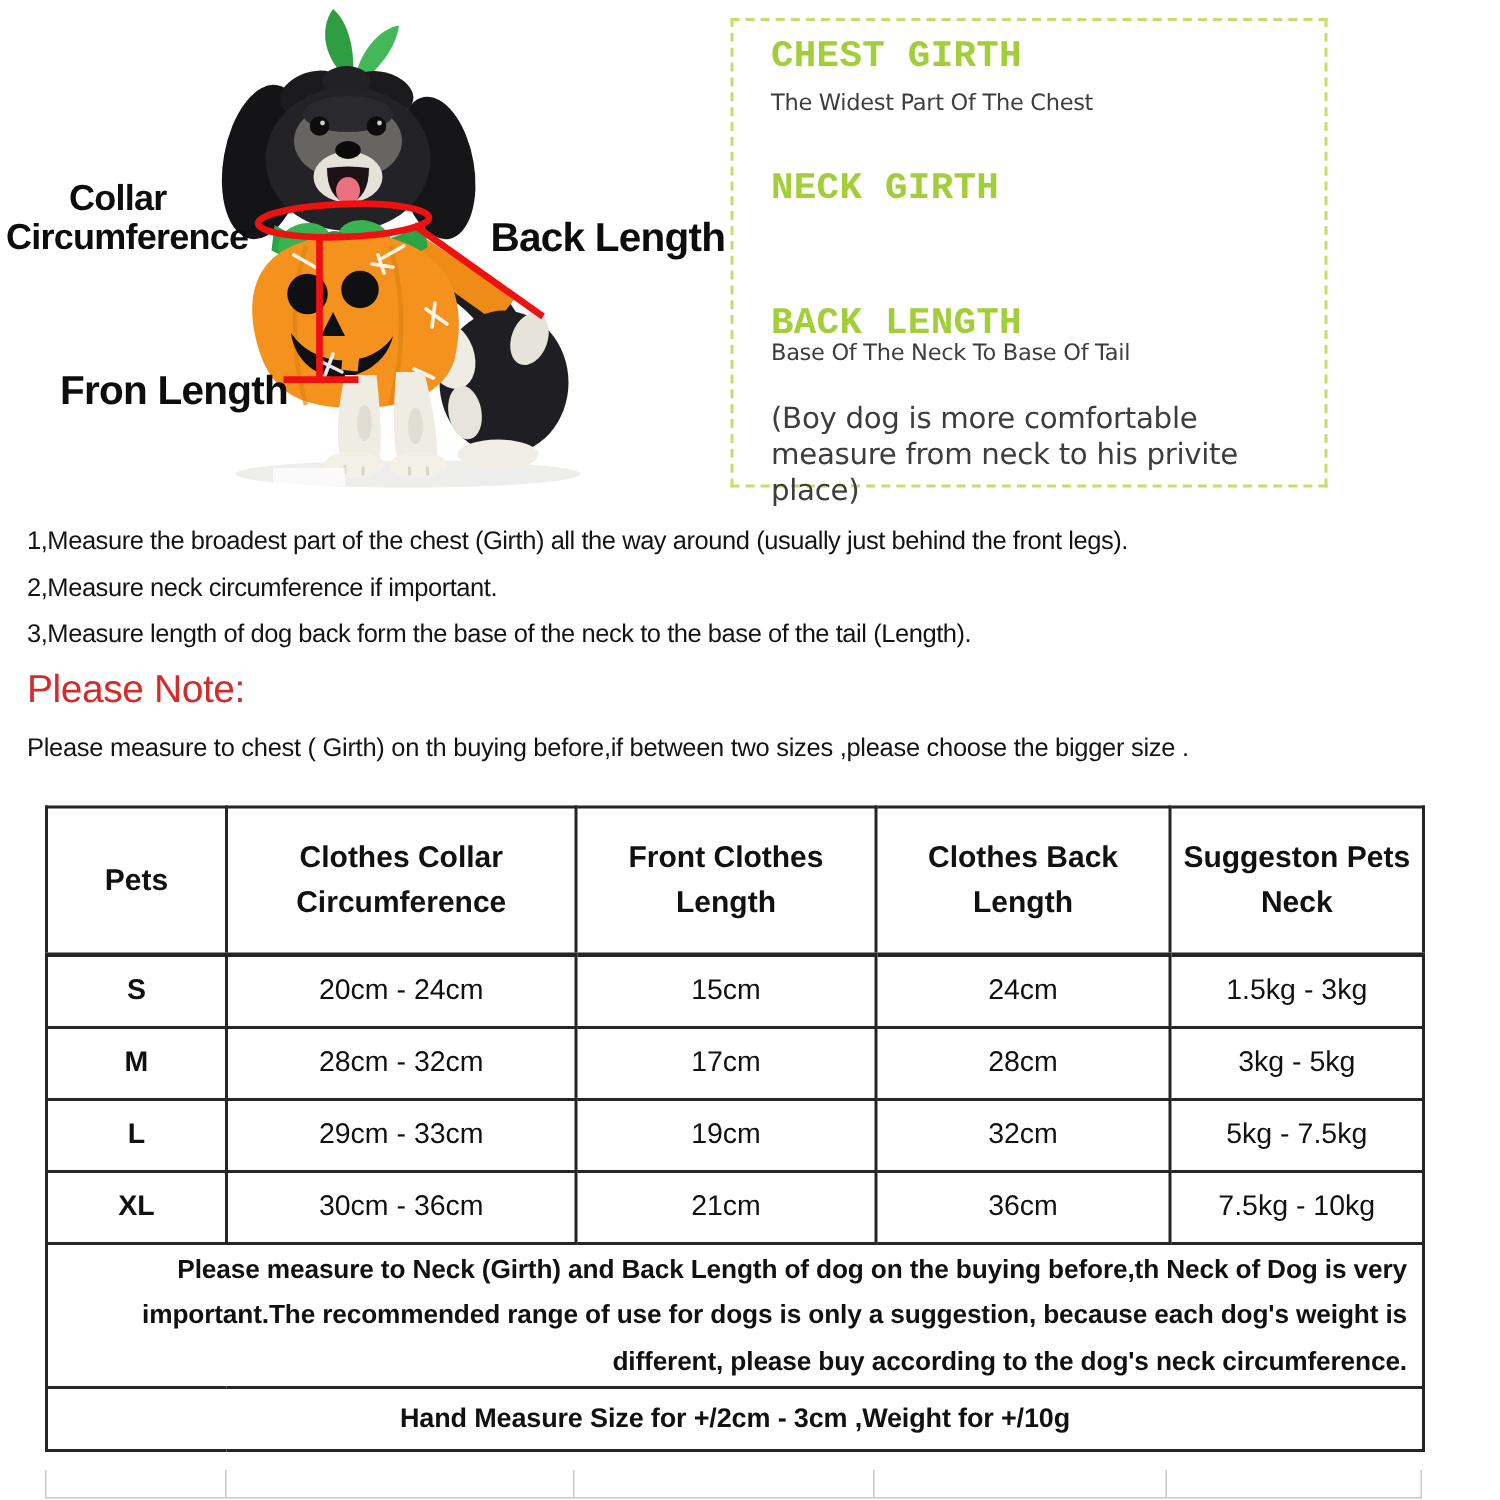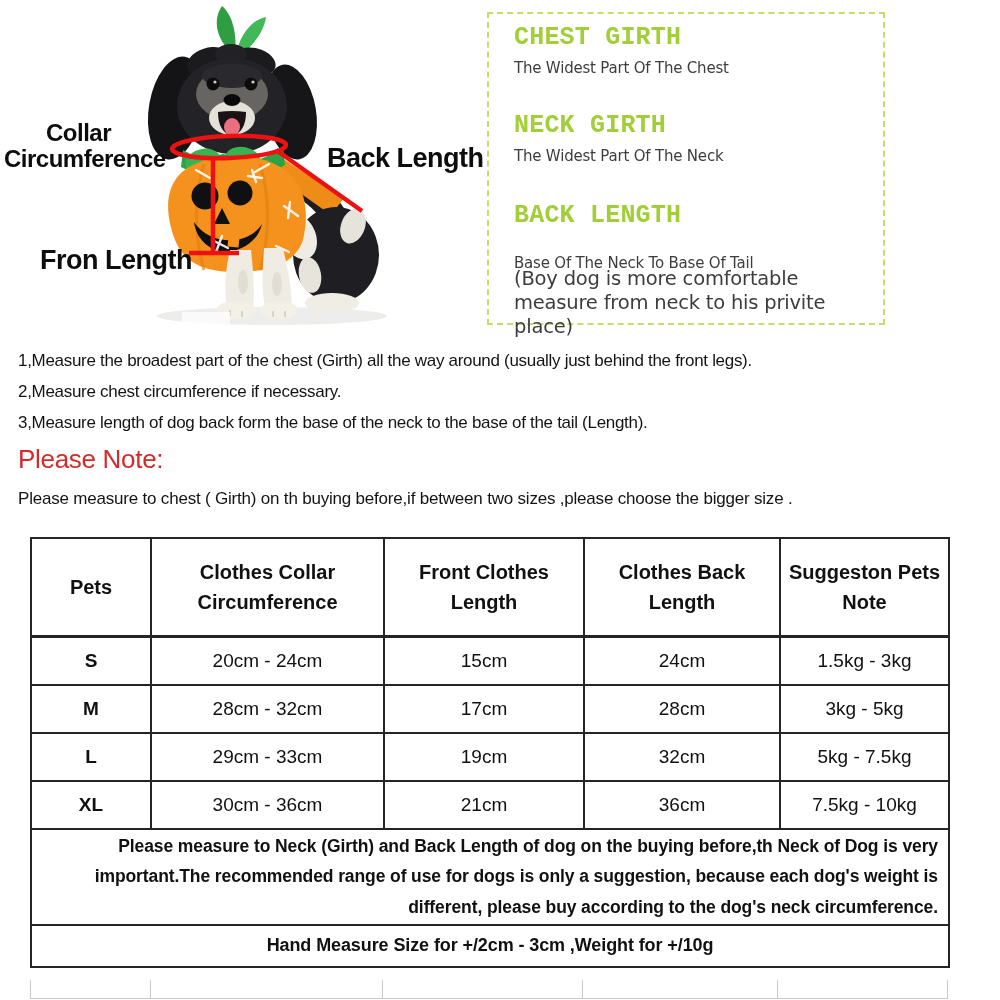--- a/index.html
+++ b/index.html
@@ -21,21 +21,21 @@
 
   
   .measure-panel{position:absolute;left:487px;top:12px;width:398px;height:313px;
                  box-sizing:border-box;border:2px dashed var(--panel-border-green,#c5dd6b);}
   .mp-title{position:absolute;left:25px;font-family:Liberation Mono, monospace;
             font-weight:700;color:var(--accent-green,#a2ce39);font-size:25px;letter-spacing:0.2px;}
   .mp-desc{position:absolute;left:25px;font-family:"DejaVu Sans",sans-serif;
            font-weight:500;color:#3d3d3d;font-size:15px;letter-spacing:-0.2px;}
   .mp-t1{top:9px;} .mp-d1{top:45px;}
   .mp-t2{top:97px;} .mp-d2{top:133px;}
-  .mp-t3{top:187px;} .mp-d3{top:240px;}
+  .mp-t3{top:187px;} .mp-d3{top:212px;}
   .mp-note{position:absolute;left:25px;top:253px;width:354px;
            font-family:"DejaVu Sans",sans-serif;font-weight:500;color:#3d3d3d;
            font-size:19.5px;line-height:1.22;letter-spacing:-0.2px;}
 
   
   .howto-intro{position:absolute;left:13px;top:319px;font-size:19px;letter-spacing:-0.2px;}
   .step{position:absolute;left:18px;font-size:17px;letter-spacing:-0.3px;}
   .step-1{top:351px;} .step-2{top:382px;} .step-3{top:413px;}
   .please-note-title{position:absolute;left:18px;top:444px;font-size:26px;font-weight:400;
                      color:var(--note-red,#d42a2a);letter-spacing:-0.3px;}
@@ -157,48 +157,47 @@
     <div class="lbl lbl-collar1">Collar</div>
     <div class="lbl lbl-collar2">Circumference</div>
     <div class="lbl lbl-back">Back Length</div>
     <div class="lbl lbl-fron">Fron Length</div>
   </div>
 
   <div class="measure-panel">
     <div class="mp-title mp-t1">CHEST GIRTH</div>
     <div class="mp-desc mp-d1">The Widest Part Of The Chest</div>
     <div class="mp-title mp-t2">NECK GIRTH</div>
-    <div class="mp-desc mp-d2">The Widest Part Of The Neck</div>
     <div class="mp-title mp-t3">BACK LENGTH</div>
     <div class="mp-desc mp-d3">Base Of The Neck To Base Of Tail</div>
     <div class="mp-note">(Boy dog is more comfortable measure from neck to his privite place)</div>
   </div>
 
   <div class="photo-overlap"></div>
   <div class="step step-1">1,Measure the broadest part of the chest (Girth) all the way around (usually just behind the front legs).</div>
-  <div class="step step-2">2,Measure chest circumference if necessary.</div>
+  <div class="step step-2">2,Measure neck circumference if important.</div>
   <div class="step step-3">3,Measure length of dog back form the base of the neck to the base of the tail (Length).</div>
   <div class="please-note-title">Please Note:</div>
   <div class="please-note-body">Please measure to chest ( Girth) on th buying before,if between two sizes ,please choose the bigger size .</div>
 
   <table class="size-table">
     <colgroup>
       <col style="width:120px">
         <col style="width:233px">
         <col style="width:200px">
       <col style="width:196px">
         <col style="width:169px">
     </colgroup>
     <thead>
       <tr>
         <th>Pets</th>
         <th>Clothes Collar Circumference</th>
         <th>Front Clothes Length</th>
         <th>Clothes Back Length</th>
-        <th>Suggeston Pets Note</th>
+        <th>Suggeston Pets Neck</th>
       </tr>
     </thead>
     <tbody>
       <tr class="datarow">
         <td class="sz">S</td>
         <td>20cm - 24cm</td>
         <td>15cm</td>
         <td>24cm</td>
         <td>1.5kg - 3kg</td>
       </tr>

